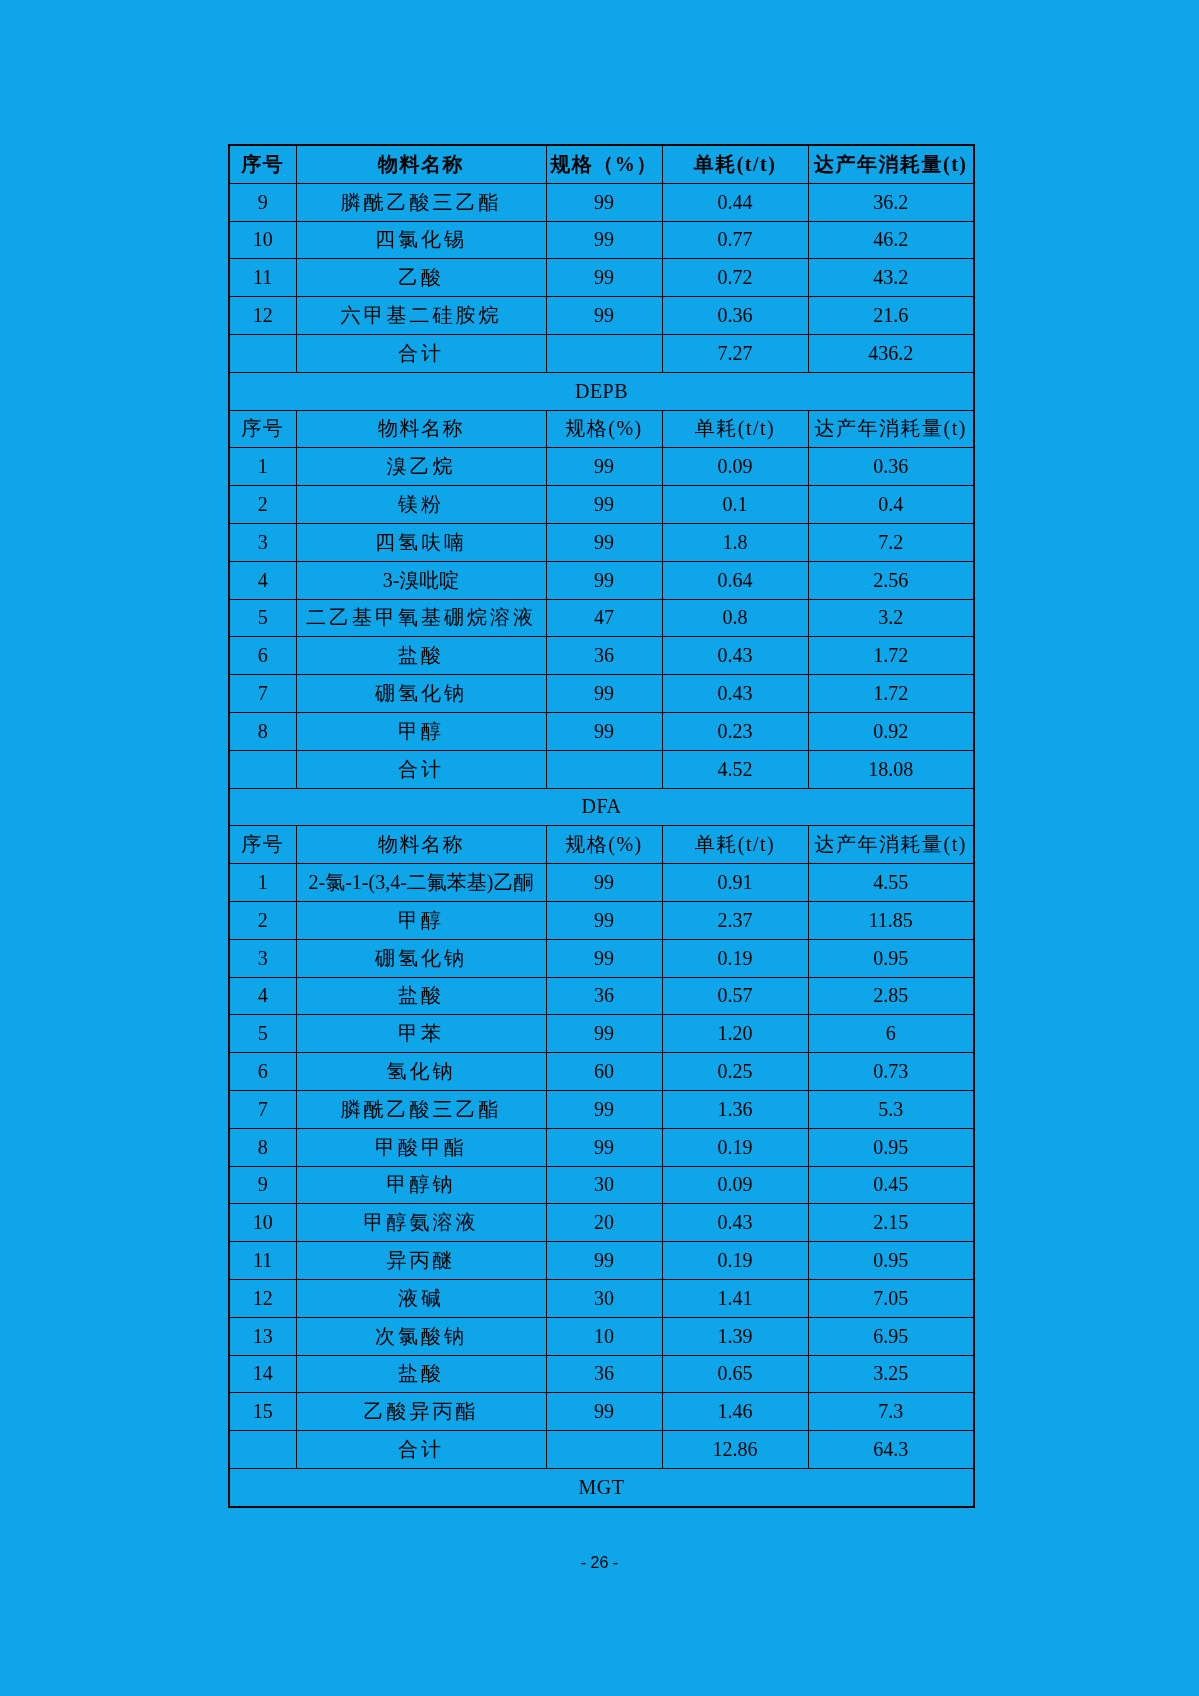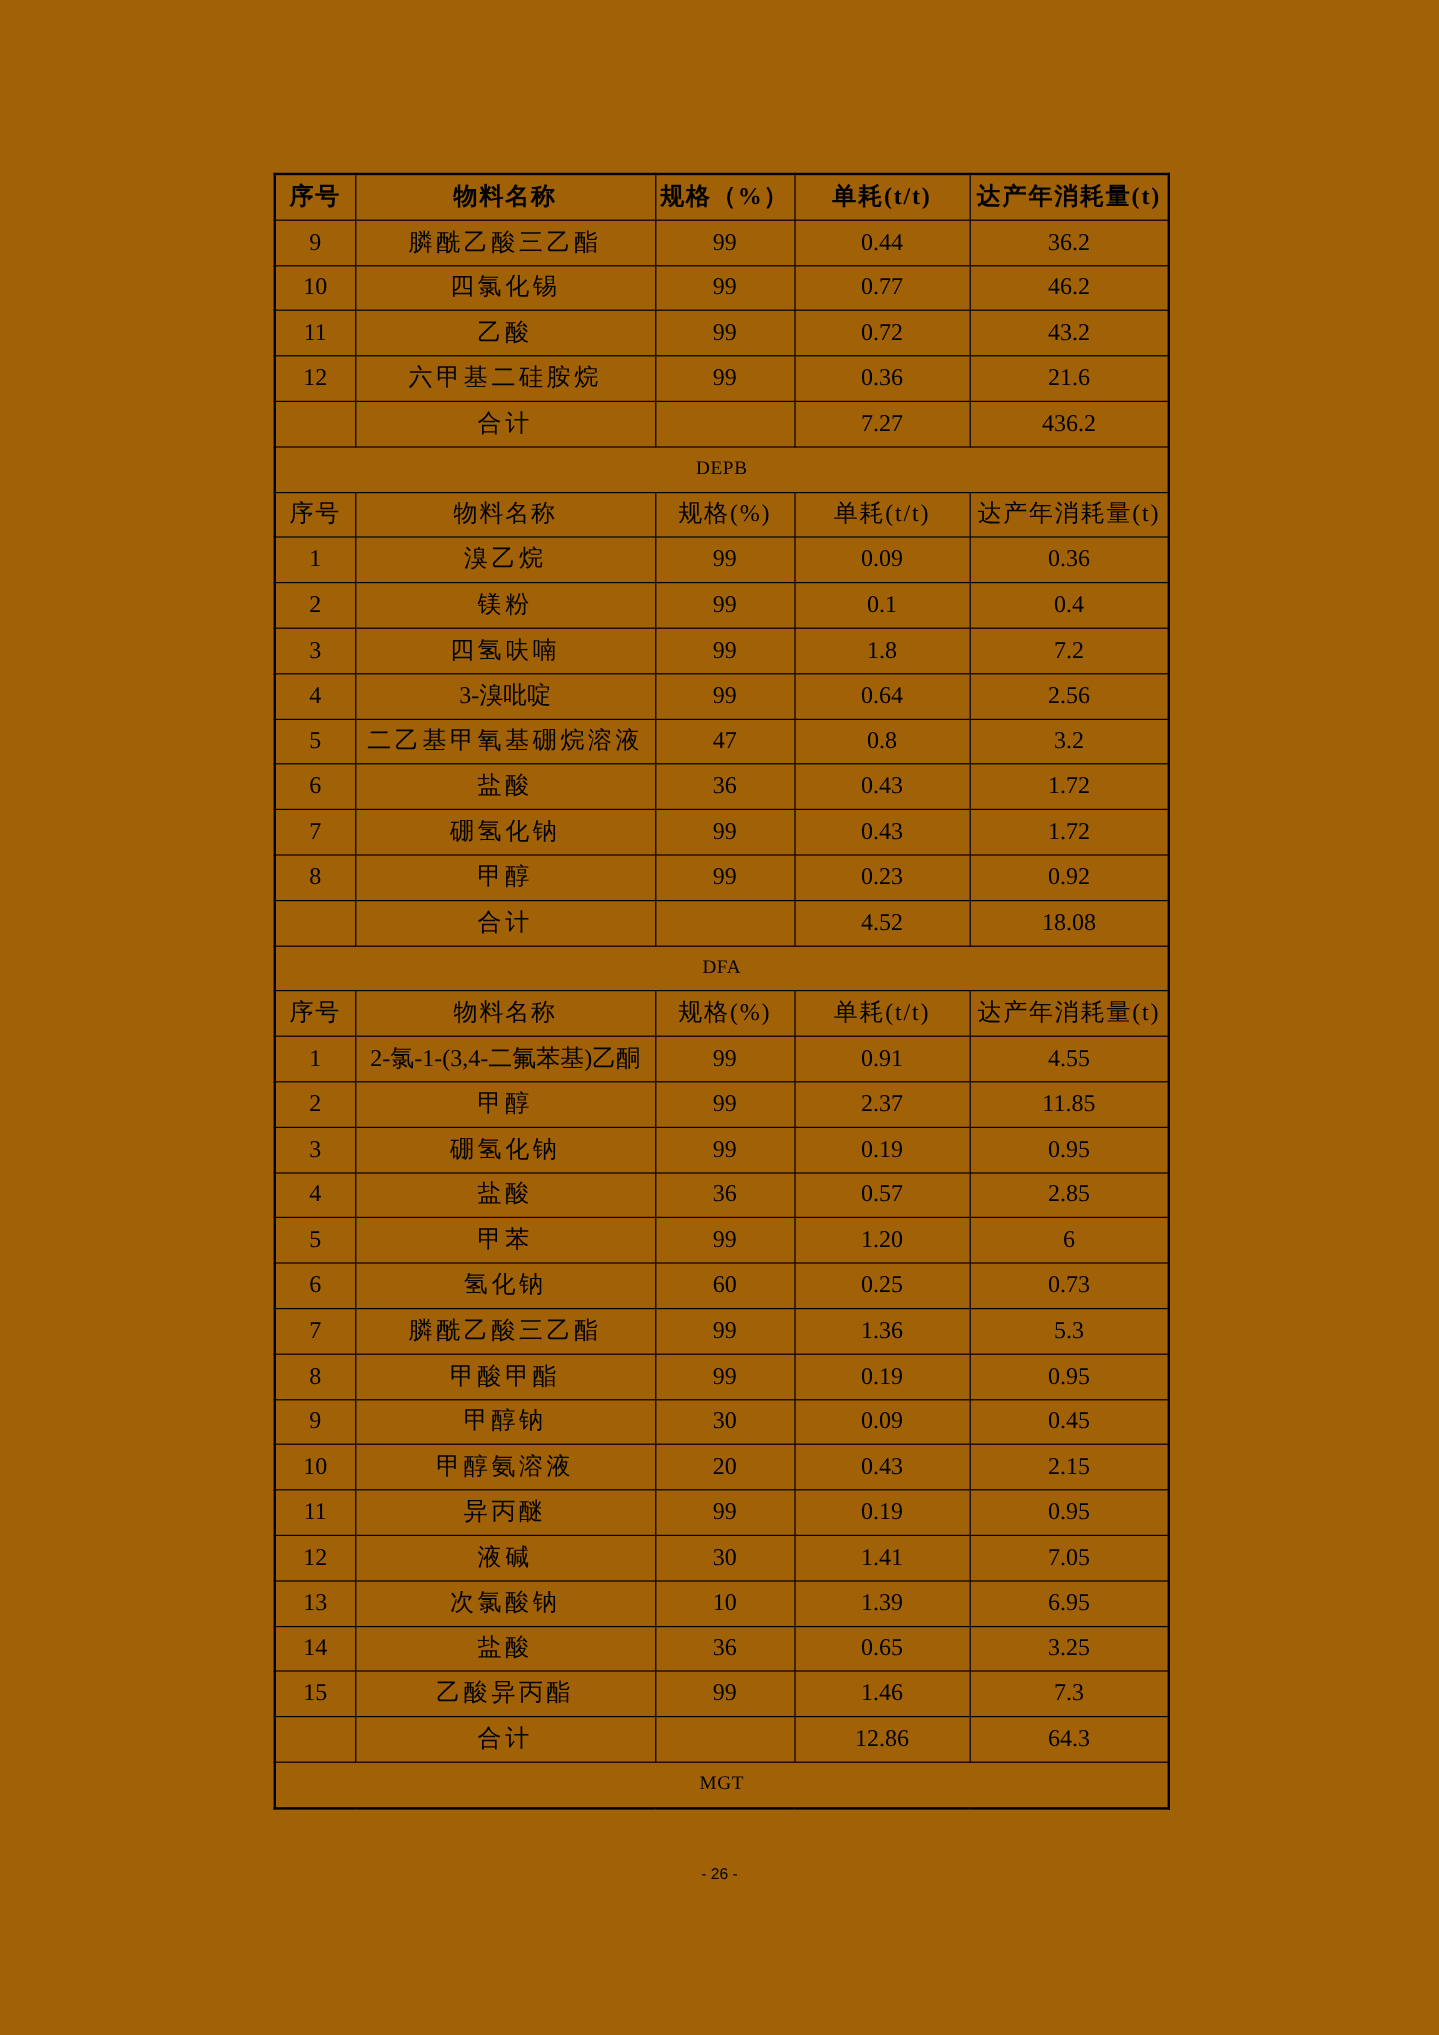--- a/index.html
+++ b/index.html
@@ -1,20 +1,20 @@
 <!DOCTYPE html>
 <html><head>
 <meta charset="utf-8">
 <style>
   html, body { margin: 0; padding: 0; background: #ffffff; }
   .page {
     position: relative;
     width: 1199px;
     height: 1696px;
-    background: #a16207;
+    background: #0ea5e9;
     color: #000000;
     font-family: "Liberation Serif", "DejaVu Serif", serif;
     overflow: hidden;
   }
   table.materials-table {
     position: absolute;
     left: 228px;
     top: 144px;
     width: 745px;
     border-collapse: collapse;
@@ -27,29 +27,29 @@
     padding: 0 2px;
     text-align: center;
     vertical-align: middle;
     font-size: 20px;
     line-height: 1.15;
     white-space: nowrap;
   }
   tr.header-row td { letter-spacing: 1.5px; }
   tr.header-row.bold td { font-weight: bold; }
   td.spaced { letter-spacing: 3px; }
-  tr.section-row td { font-size: 16px; letter-spacing: 0.5px; }
+  tr.section-row td { font-size: 20px; letter-spacing: 0.5px; }
   .page-footer {
     position: absolute;
     top: 1554px;
     left: 0;
     width: 100%;
     text-align: center;
     font-family: "Liberation Sans", "DejaVu Sans", sans-serif;
-    font-size: 13px;
+    font-size: 16px;
     color: #000;
   }
 </style>
 </head>
 <body>
 
 <div class="page">
   <table class="materials-table">
     <colgroup>
       <col style="width:67px">

